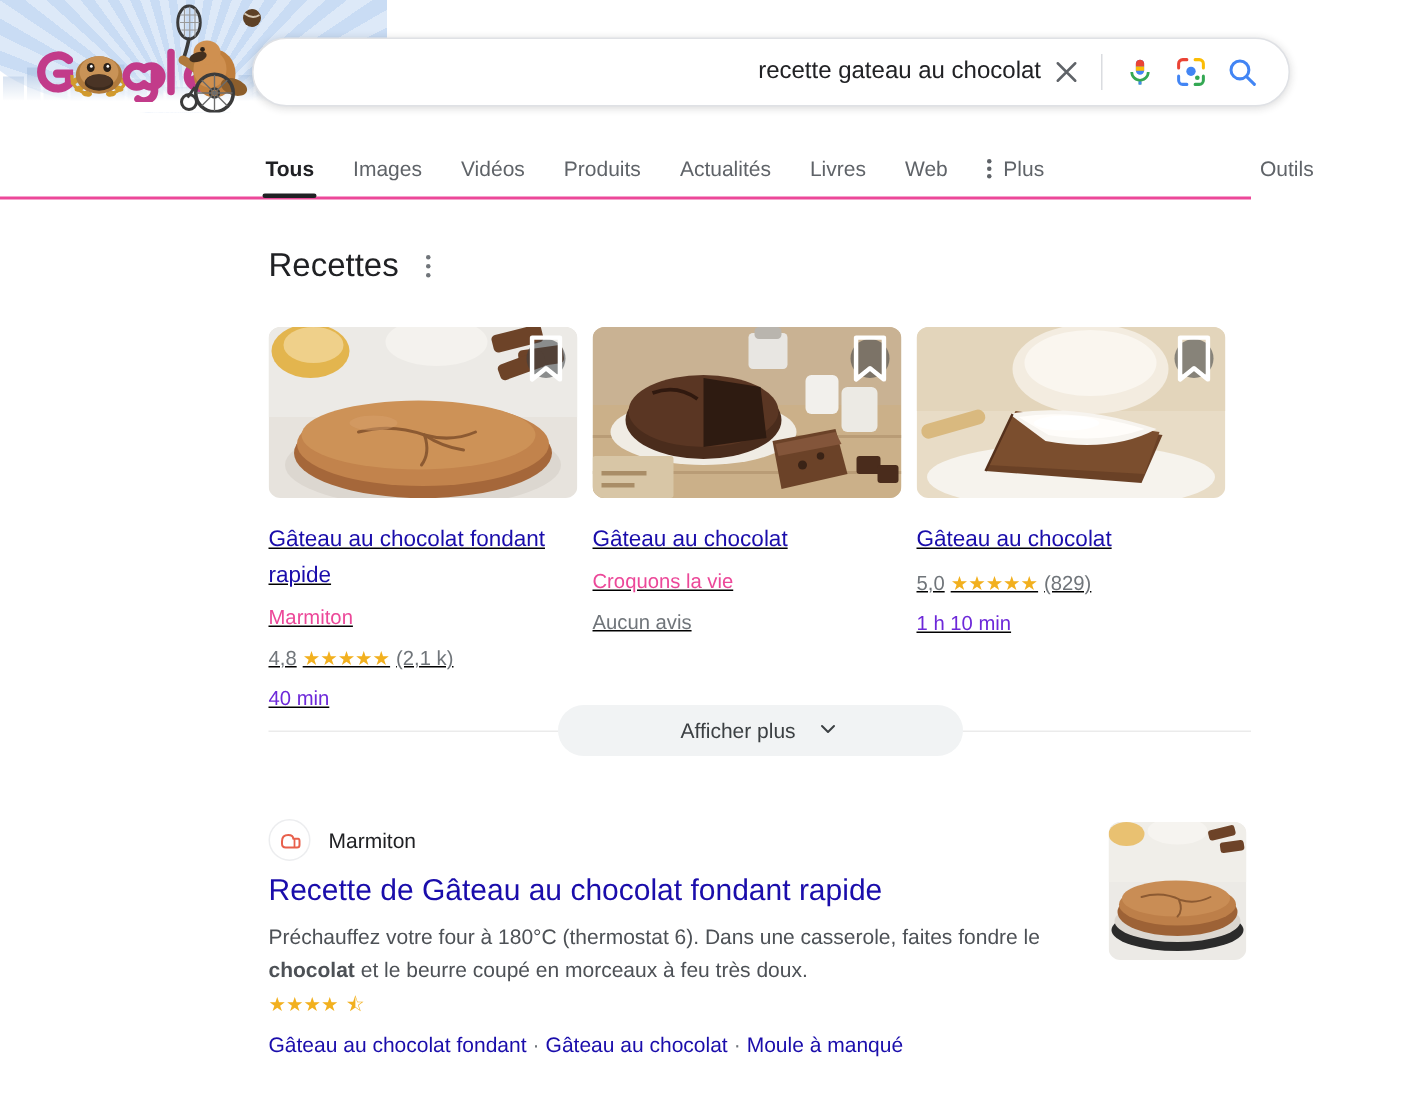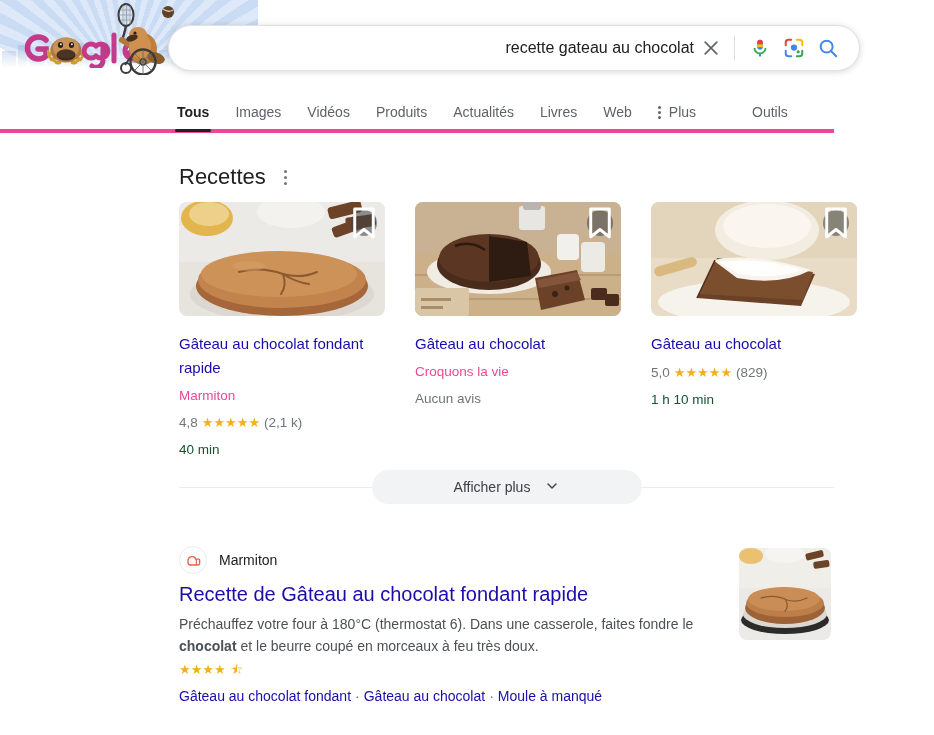--- a/index.html
+++ b/index.html
@@ -67,55 +67,55 @@
     text-align: right;
   }
   .sb-icon { display: flex; align-items: center; justify-content: center;
              width: 34px; height: 34px; cursor: pointer; flex: 0 0 auto; }
   .sb-divider { width: 1px; height: 24px; background: #dadce0; margin: 0 8px 0 6px; flex: 0 0 auto; }
 
   
   .navbar {
     position: absolute; left: 0; top: 95px;
     width: 834px; height: 38px;
-    border-bottom: 4px solid #ec4899;
+    border-bottom: 2px solid #ec4899;
   }
   .nav-inner {
     position: absolute; left: 177px; top: 0;
     display: flex; align-items: flex-start; height: 38px;
   }
   .navtab {
     font-size: 14px; color: #5f6368;
     padding: 8px 0 10px 0; margin-right: 26px;
     cursor: pointer; white-space: nowrap; position: relative;
     line-height: 18px;
   }
   .navtab.active { color: #202124; font-weight: bold; }
   .navtab.active::after {
     content: ""; position: absolute; left: -2px; right: -2px; bottom: -1px;
     height: 3px; background: #202124; border-radius: 2px;
   }
   .navtab.more { display: flex; align-items: flex-end; gap: 7px; }
   .dots-v { display: inline-block; width: 4px; }
   .dots-v i { display: block; width: 3px; height: 3px; border-radius: 50%; background: #5f6368; margin: 2px 0; }
   .tools {
-    position: absolute; left: 752px; top: 8px;
+    position: absolute; left: 840px; top: 8px;
     font-size: 14px; color: #5f6368; cursor: pointer; line-height: 18px;
   }
 
   
   .recipes-head {
     position: absolute; left: 179px; top: 163px;
     display: flex; align-items: center; gap: 12px;
   }
   .recipes-title { font-size: 22px; color: #202124; line-height: 28px; }
   .recipes-menu { display: inline-block; width: 4px; cursor: pointer; padding: 4px 6px; }
   .recipes-menu i { display: block; width: 3.5px; height: 3.5px; border-radius: 50%; background: #70757a; margin: 2.5px 0; }
 
-  .cards { position: absolute; left: 179px; top: 202px; display: flex; gap: 30px; }
+  .cards { position: absolute; left: 179px; top: 218px; display: flex; gap: 10px; text-decoration: underline; }
   .card { width: 206px; }
   .card-thumb {
     position: relative; width: 206px; height: 114px;
     border-radius: 8px; overflow: hidden; cursor: pointer;
   }
   .card-thumb svg { display: block; width: 206px; height: 114px; }
   .bookmark {
     position: absolute; right: 8px; top: 8px;
     width: 26px; height: 26px; border-radius: 50%;
     background: rgba(60,64,67,.55);
@@ -123,21 +123,21 @@
     cursor: pointer;
   }
   .card-title {
     margin-top: 16px; font-size: 15px; line-height: 24px;
     color: #1a0dab; cursor: pointer;
   }
   .card-src { margin-top: 6px; font-size: 13.5px; color: #ec4899; line-height: 20px; }
   .card-rating { margin-top: 7px; font-size: 13.5px; color: #70757a; line-height: 20px;
                  display: flex; align-items: center; gap: 4px; }
   .card-rating .stars { letter-spacing: 0px; }
-  .card-time { margin-top: 7px; font-size: 13.5px; color: #14532d; line-height: 20px; }
+  .card-time { margin-top: 7px; font-size: 13.5px; color: #6d28d9; line-height: 20px; }
   .stars { color: #f2b01e; font-size: 13px; }
 
   
   .showmore-wrap { position: absolute; left: 179px; top: 470px; width: 655px; height: 34px; }
   .showmore-line { position: absolute; left: 0; right: 0; top: 17px; height: 1px; background: #ebebeb; }
   .showmore-btn {
     position: absolute; left: 193px; top: 0;
     width: 270px; height: 34px; border-radius: 17px;
     background: #f1f3f4; border: none;
     display: flex; align-items: center; justify-content: center; gap: 14px;

